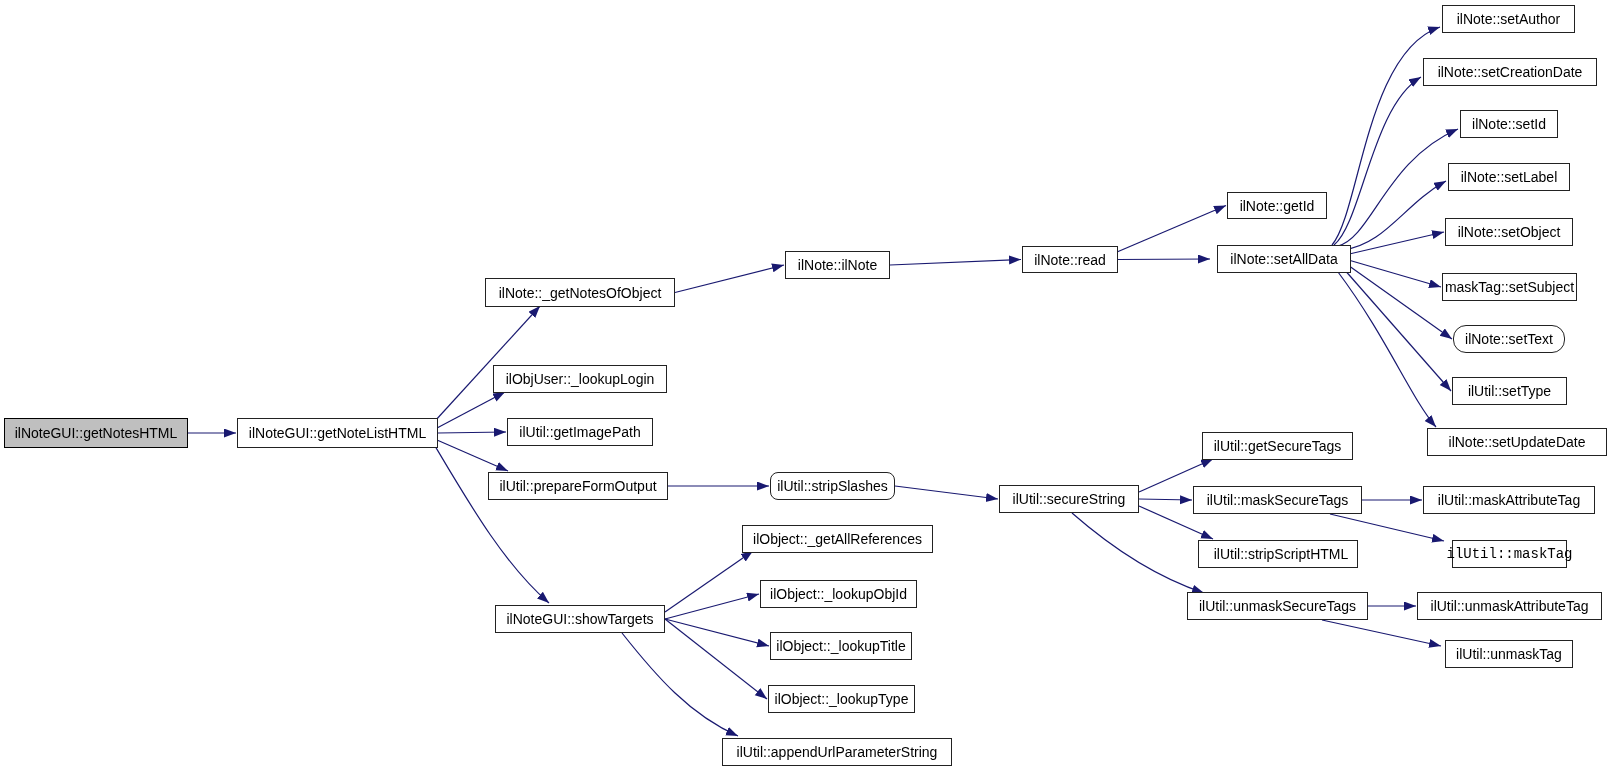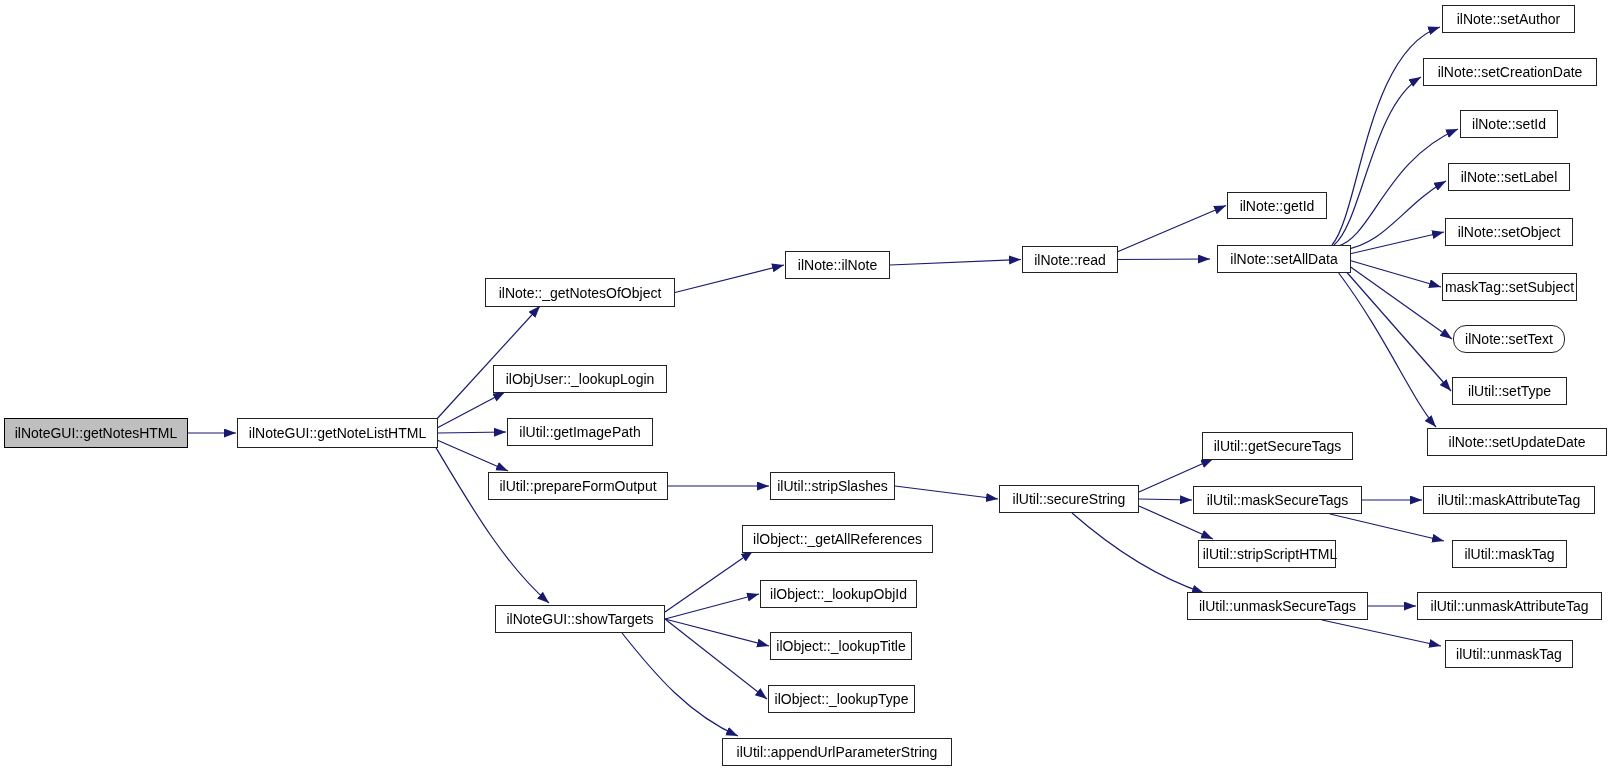--- a/index.html
+++ b/index.html
@@ -94,28 +94,28 @@
       <div class="node" style="left: 1217px; top: 245px; width: 134px; height: 28px;">ilNote::setAllData</div>
       <div class="node" style="left: 1442px; top: 5px; width: 133px; height: 28px;">ilNote::setAuthor</div>
       <div class="node" style="left: 1423px; top: 58px; width: 174px; height: 28px;">ilNote::setCreationDate</div>
       <div class="node" style="left: 1460px; top: 110px; width: 98px; height: 28px;">ilNote::setId</div>
       <div class="node" style="left: 1448px; top: 163px; width: 122px; height: 28px;">ilNote::setLabel</div>
       <div class="node" style="left: 1445px; top: 218px; width: 128px; height: 28px;">ilNote::setObject</div>
       <div class="node" style="left: 1442px; top: 273px; width: 135px; height: 28px;">maskTag::setSubject</div>
       <div class="node" style="left: 1453px; top: 325px; width: 112px; height: 28px; border-radius: 13px;">ilNote::setText</div>
       <div class="node" style="left: 1452px; top: 377px; width: 115px; height: 28px;">ilUtil::setType</div>
       <div class="node" style="left: 1427px; top: 428px; width: 180px; height: 28px;">ilNote::setUpdateDate</div>
-      <div class="node" style="left: 770px; top: 472px; width: 125px; height: 28px;">ilUtil::stripSlashes</div>
+      <div class="node" style="left: 770px; top: 472px; width: 125px; height: 28px; border-radius: 8px;">ilUtil::stripSlashes</div>
       <div class="node" style="left: 999px; top: 485px; width: 140px; height: 28px;">ilUtil::secureString</div>
       <div class="node" style="left: 1202px; top: 432px; width: 151px; height: 28px;">ilUtil::getSecureTags</div>
       <div class="node" style="left: 1193px; top: 486px; width: 169px; height: 28px;">ilUtil::maskSecureTags</div>
-      <div class="node" style="left: 1198px; top: 540px; width: 138px; height: 28px; padding-left: 6px;">ilUtil::stripScriptHTML</div>
+      <div class="node" style="left: 1198px; top: 540px; width: 160px; height: 28px; padding-left: 6px;">ilUtil::stripScriptHTML</div>
       <div class="node" style="left: 1187px; top: 592px; width: 181px; height: 28px;">ilUtil::unmaskSecureTags</div>
       <div class="node" style="left: 1423px; top: 486px; width: 172px; height: 28px;">ilUtil::maskAttributeTag</div>
-      <div class="node" style="left: 1452px; top: 540px; width: 115px; height: 28px;">ilUtil::maskTag</div>
+      <div class="node" style="left: 1452px; top: 540px; width: 115px; height: 28px; font-family: Liberation Mono, monospace;">ilUtil::maskTag</div>
       <div class="node" style="left: 1417px; top: 592px; width: 185px; height: 28px;">ilUtil::unmaskAttributeTag</div>
       <div class="node" style="left: 1445px; top: 640px; width: 128px; height: 28px;">ilUtil::unmaskTag</div>
       <div class="node" style="left: 742px; top: 525px; width: 191px; height: 28px;">ilObject::_getAllReferences</div>
       <div class="node" style="left: 760px; top: 580px; width: 157px; height: 28px;">ilObject::_lookupObjId</div>
       <div class="node" style="left: 770px; top: 632px; width: 142px; height: 28px;">ilObject::_lookupTitle</div>
       <div class="node" style="left: 768px; top: 685px; width: 147px; height: 28px;">ilObject::_lookupType</div>
       <div class="node" style="left: 722px; top: 738px; width: 230px; height: 28px;">ilUtil::appendUrlParameterString</div>
     </div>
 </div>
 

